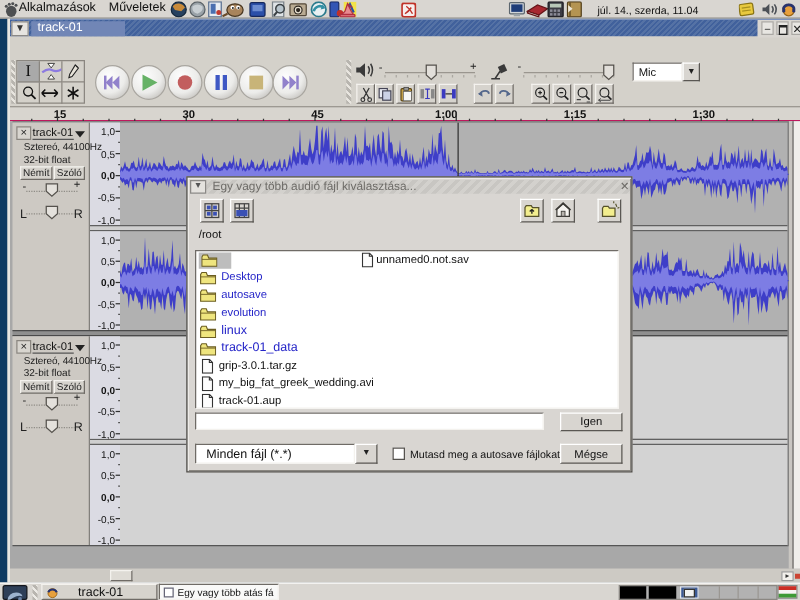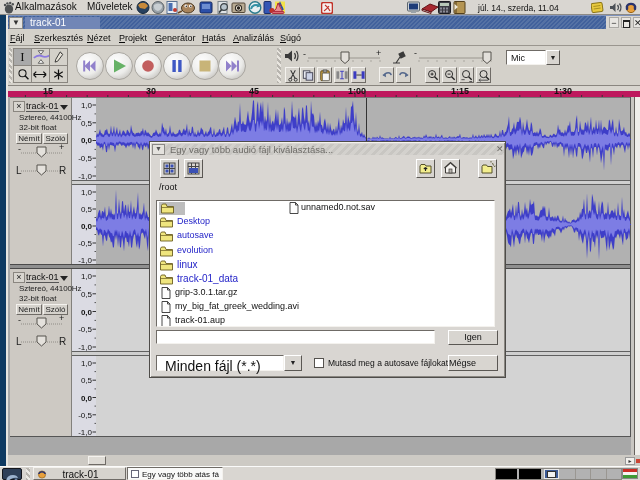--- a/index.html
+++ b/index.html
@@ -122,30 +122,20 @@
   <div class="abs" style="left:17px;top:1px;width:75px;height:12px;background:#7186b6"></div>
   <div class="abs" style="left:22px;top:1px;font-size:10px;color:#fff">track-01</div>
   <div class="abs" style="left:598px;top:0;width:34px;height:14px;background:#d9d6d1"></div>
   <div class="abs" style="left:601px;top:1px;width:10px;height:11px;background:#e8e6e2;border:1px solid #aaa8a4;box-sizing:border-box;font-size:9px;line-height:11px;text-align:center;color:#222">−</div>
   <div class="abs" style="left:613px;top:1px;width:10px;height:11px;background:#e8e6e2;border:1px solid #aaa8a4;box-sizing:border-box">
         <div style="margin:1.5px auto 0;width:5px;height:5px;border:1px solid #222;border-top-width:2px"></div>
       </div>
   <div class="abs" style="left:625px;top:1px;width:9px;height:11px;background:#e8e6e2;border:1px solid #aaa8a4;box-sizing:border-box;font-size:9px;line-height:11px;text-align:center;color:#222">✕</div>
  </div>
 
- <div class="abs" style="left:0;top:14px;width:632px;height:17px;background:#d4d1ca;border-bottom:1px solid #9a968f;box-sizing:border-box;font-size:9px;color:#0a0a0a">
-    <span class="abs" style="left:2px;top:4px"><u>F</u>ájl</span>
-  <span class="abs" style="left:26px;top:4px"><u>S</u>zerkesztés</span>
-  <span class="abs" style="left:79px;top:4px"><u>N</u>ézet</span>
-  <span class="abs" style="left:111px;top:4px"><u>P</u>rojekt</span>
-  <span class="abs" style="left:147px;top:4px"><u>G</u>enerátor</span>
-  <span class="abs" style="left:194px;top:4px"><u>H</u>atás</span>
-  <span class="abs" style="left:225px;top:4px"><u>A</u>nalizálás</span>
-  <span class="abs" style="left:272px;top:4px"><u>S</u>úgó</span>
- </div>
 
  <div class="abs" style="left:0;top:31px;width:632px;height:40px;background:#d4d1ca;border-bottom:1px solid #8a8680;box-sizing:border-box">
 
   <div class="abs" style="left:1px;top:2px;width:3px;height:35px;background:repeating-linear-gradient(45deg,#b8b5af 0 2px,#e8e5df 2px 4px)"></div>
   <div class="abs" style="left:269px;top:2px;width:4px;height:35px;background:repeating-linear-gradient(45deg,#b8b5af 0 2px,#e8e5df 2px 4px)"></div>
 
   <div class="abs" style="left:5px;top:2px;width:55px;height:35px;border:1px solid #8a8680;box-sizing:border-box;background:#d4d1ca">
    <div class="abs" style="left:0;top:0;width:18px;height:17px;background:#a9a9a9;border-right:1px solid #8a8680;border-bottom:1px solid #8a8680;box-sizing:border-box;font-family:'Liberation Serif',serif;font-size:13px;color:#111;text-align:center;line-height:15px">I</div>
    <div class="abs" style="left:18px;top:0;width:18px;height:17px;border-right:1px solid #8a8680;border-bottom:1px solid #8a8680;box-sizing:border-box">
     <svg width="17" height="16" viewBox="0 0 19 16">
@@ -290,21 +280,21 @@
           <path d="M1.5 12 L5 12 M10 14 L13 14" stroke="#444"></path>
         </svg></div>
       <div class="abs raised" style="left:468px;top:21px;width:15px;height:16px;background:#d6d3cd;box-sizing:border-box"><svg width="14" height="15" viewBox="0 0 15 15">
           <circle cx="7" cy="6" r="3.8" fill="none" stroke="#222"></circle>
           <path d="M9.7 8.8 L13 12" stroke="#222" stroke-width="1.4"></path>
           <path d="M2 12.5 L12 12.5" stroke="#444"></path>
           <path d="M2 12.5 L4 11 M2 12.5 L4 14" stroke="#444" stroke-width="0.8"></path>
         </svg></div>
  </div>
 
- <div class="abs" style="left:0;top:71px;width:632px;height:11px;background:#d8d5cf;border-bottom:6px solid #be185d;box-sizing:border-box;font-size:9px;font-weight:bold;color:#111">
+ <div class="abs" style="left:0;top:71px;width:632px;height:11px;background:#d8d5cf;border-bottom:1px solid #be185d;box-sizing:border-box;font-size:9px;font-weight:bold;color:#111">
   <span class="abs" style="left:35px;top:0">15</span>
   <span class="abs" style="left:138px;top:0">30</span>
   <span class="abs" style="left:241px;top:0">45</span>
   <span class="abs" style="left:340px;top:0">1:00</span>
   <span class="abs" style="left:443px;top:0">1:15</span>
   <span class="abs" style="left:546px;top:0">1:30</span>
   <svg class="abs" style="left:0;top:0" width="631" height="11" viewBox="0 0 631 11">
         <line x1="17.4" y1="9" x2="17.4" y2="11" stroke="#333"></line>
         <line x1="38.0" y1="7" x2="38.0" y2="11" stroke="#333"></line>
         <line x1="58.6" y1="9" x2="58.6" y2="11" stroke="#333"></line>
@@ -571,25 +561,25 @@
       </svg>
       <div class="abs" style="left:18px;top:100px;font-size:9px;line-height:11px;color:#111">my_big_fat_greek_wedding.avi</div>
       <svg class="abs" style="left:4px;top:114px" width="10" height="12" viewBox="0 0 10 12">
         <path d="M1 0.5 L6.5 0.5 L9 3 L9 11.5 L1 11.5 Z" fill="#fdfdfd" stroke="#333" stroke-width="0.9"></path>
         <path d="M6.5 0.5 L6.5 3 L9 3" fill="none" stroke="#333" stroke-width="0.9"></path>
       </svg>
       <div class="abs" style="left:18px;top:114px;font-size:9px;line-height:11px;color:#111">track-01.aup</div>
  </div>
  <div class="abs sunken" style="left:6px;top:188px;width:279px;height:14px;background:#fff;box-sizing:border-box"></div>
  <div class="abs gbtn" style="left:298px;top:188px;width:50px;height:15px;box-sizing:border-box;font-size:9px;text-align:center;line-height:13px;color:#111">Igen</div>
- <div class="abs sunken" style="left:6px;top:213px;width:128px;height:16px;background:#fff;box-sizing:border-box;font-size:14px;color:#111;padding:2px 18px 0 8px">Minden fájl (*.*)</div>
+ <div class="abs sunken" style="left:6px;top:213px;width:128px;height:16px;background:#fff;box-sizing:border-box;font-size:10px;color:#111;padding:2px 18px 0 8px">Minden fájl (*.*)</div>
  <div class="abs gbtn" style="left:134px;top:213px;width:18px;height:16px;box-sizing:border-box;font-size:7px;text-align:center;line-height:14px;color:#222">▼</div>
  <div class="abs" style="left:164px;top:216px;width:10px;height:10px;background:#fff;border:1px solid #55524e;box-sizing:border-box"></div>
  <div class="abs" style="left:178px;top:216px;font-size:8.5px;color:#111">Mutasd meg a autosave fájlokat</div>
- <div class="abs gbtn" style="left:298px;top:213px;width:50px;height:16px;box-sizing:border-box;font-size:9px;text-align:left;line-height:14px;color:#111">Mégse</div>
+ <div class="abs gbtn" style="left:298px;top:213px;width:50px;height:16px;box-sizing:border-box;font-size:9px;text-align:center;line-height:14px;color:#111">Mégse</div>
 </div>
 
 <div class="abs" style="left:0;top:466px;width:640px;height:14px;background:#d9d6d1;border-top:1px solid #fbfbfa;box-sizing:border-box">
  <div class="abs" style="left:2px;top:1px;width:20px;height:12px;background:#2e3f58;border:1px solid #14161c;border-radius:2px;box-sizing:border-box">
   <svg width="18" height="10" viewBox="0 0 18 10">
         <path d="M3 8 Q4 2 10 2 Q14 2 15 5 Q11 4 8 6 Q5 8 3 8Z" fill="#9db3cf"></path>
         <circle cx="13" cy="7" r="1.5" fill="#6a82a4"></circle>
       </svg>
  </div>
  <div class="abs" style="left:26px;top:1px;width:4px;height:12px;background:repeating-linear-gradient(45deg,#b8b5af 0 2px,#eceae5 2px 4px)"></div>

